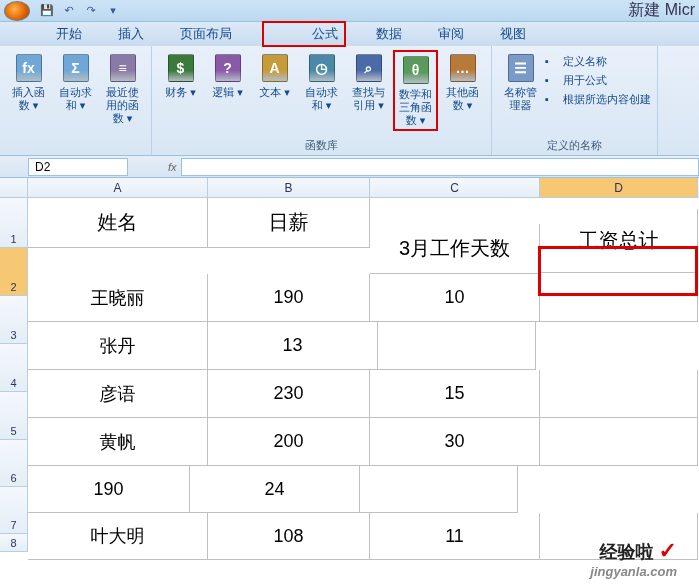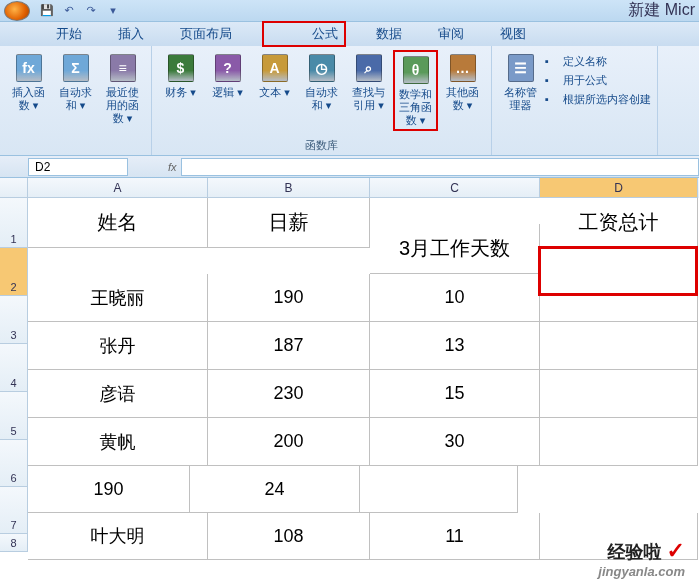--- a/index.html
+++ b/index.html
@@ -41,21 +41,21 @@
     .sheet-body { display: flex; }
     .row-headers { width: 28px; }
     .row-header { border-right: 1px solid #b8cde0; border-bottom: 1px solid #b8cde0; background: linear-gradient(#f4f8fc, #e4eef6); text-align: center; font-size: 11px; color: #335; display: flex; align-items: flex-end; justify-content: center; padding-bottom: 2px; }
     .row-header.selected { background: #f7c873; }
     .cells { flex: 1; }
     .cell-row { display: flex; }
     .cell { border-right: 1px solid #c0c0c0; border-bottom: 1px solid #c0c0c0; font-size: 18px; display: flex; align-items: center; justify-content: center; background: #fff; }
     .cell.header-cell { font-size: 20px; }
     .selected-cell-overlay { position: absolute; border: 3px solid #d00; pointer-events: none; }
     
-    .watermark { position: absolute; right: 14px; bottom: 8px; text-align: right; }
+    .watermark { position: absolute; right: 22px; bottom: 8px; text-align: right; }
     .watermark-main { font-size: 18px; font-weight: bold; color: #222; }
     .watermark-main .check { color: #d00; font-size: 22px; }
     .watermark-sub { font-size: 13px; color: #888; font-style: italic; font-weight: bold; }
   </style>
 </head>
 <body>
 
 <div class="titlebar">
   <div class="qat">
     <div class="office-btn"></div>
@@ -155,20 +155,21 @@
             <div class="book-icon" style="background:#7a9ac8">☰</div>
           </div>
           <div class="ribbon-btn-label">名称管理器</div>
         </div>
         <div class="ribbon-small-items">
           <div class="ribbon-small-item"><span class="small-icon">▪</span>定义名称</div>
           <div class="ribbon-small-item"><span class="small-icon">▪</span>用于公式</div>
           <div class="ribbon-small-item"><span class="small-icon">▪</span>根据所选内容创建</div>
         </div>
       </div>
+      <div class="ribbon-group-label">定义的名称</div>
     </div>
   </div>
 
 <div class="namebox-row">
   <div class="namebox">
       <span>D2</span>
     </div>
   <span class="fx-label">fx</span>
   <div class="formula-bar"></div>
 </div>
@@ -190,31 +191,30 @@
         <div class="row-header" style="height: 48px;">5</div>
         <div class="row-header" style="height: 47px;">6</div>
         <div class="row-header" style="height: 47px;">7</div>
         <div class="row-header" style="height: 18px;">8</div>
       </div>
       <div class="cells">
         <div class="cell-row">
           <div class="cell header-cell" style="width: 180px; height: 50px;">姓名</div>
           <div class="cell header-cell" style="width: 162px; height: 50px;">日薪</div>
           <div class="cell header-cell" style="width: 170px; height: 50px; margin-top: 26px;">3月工作天数</div>
-          <div class="cell header-cell" style="width: 158px; height: 50px;">工资总计</div>
+          <div class="cell header-cell" style="width: 158px; height: 64px; margin-top: 11px;">工资总计</div>
         </div>
         <div class="cell-row">
           <div class="cell" style="width: 180px; height: 48px;">王晓丽</div>
           <div class="cell" style="width: 162px; height: 48px;">190</div>
           <div class="cell" style="width: 170px; height: 48px;">10</div>
           <div class="cell" style="width: 158px; height: 48px;"></div>
         </div>
         <div class="cell-row">
           <div class="cell" style="width: 180px; height: 48px;">张丹</div>
-          <div class="cell" style="width: 162px; height: 48px;">187</div>
           <div class="cell" style="width: 170px; height: 48px;">13</div>
           <div class="cell" style="width: 158px; height: 48px;"></div>
         </div>
         <div class="cell-row">
           <div class="cell" style="width: 180px; height: 48px;">彦语</div>
           <div class="cell" style="width: 162px; height: 48px;">230</div>
           <div class="cell" style="width: 170px; height: 48px;">15</div>
           <div class="cell" style="width: 158px; height: 48px;"></div>
         </div>
         <div class="cell-row">

